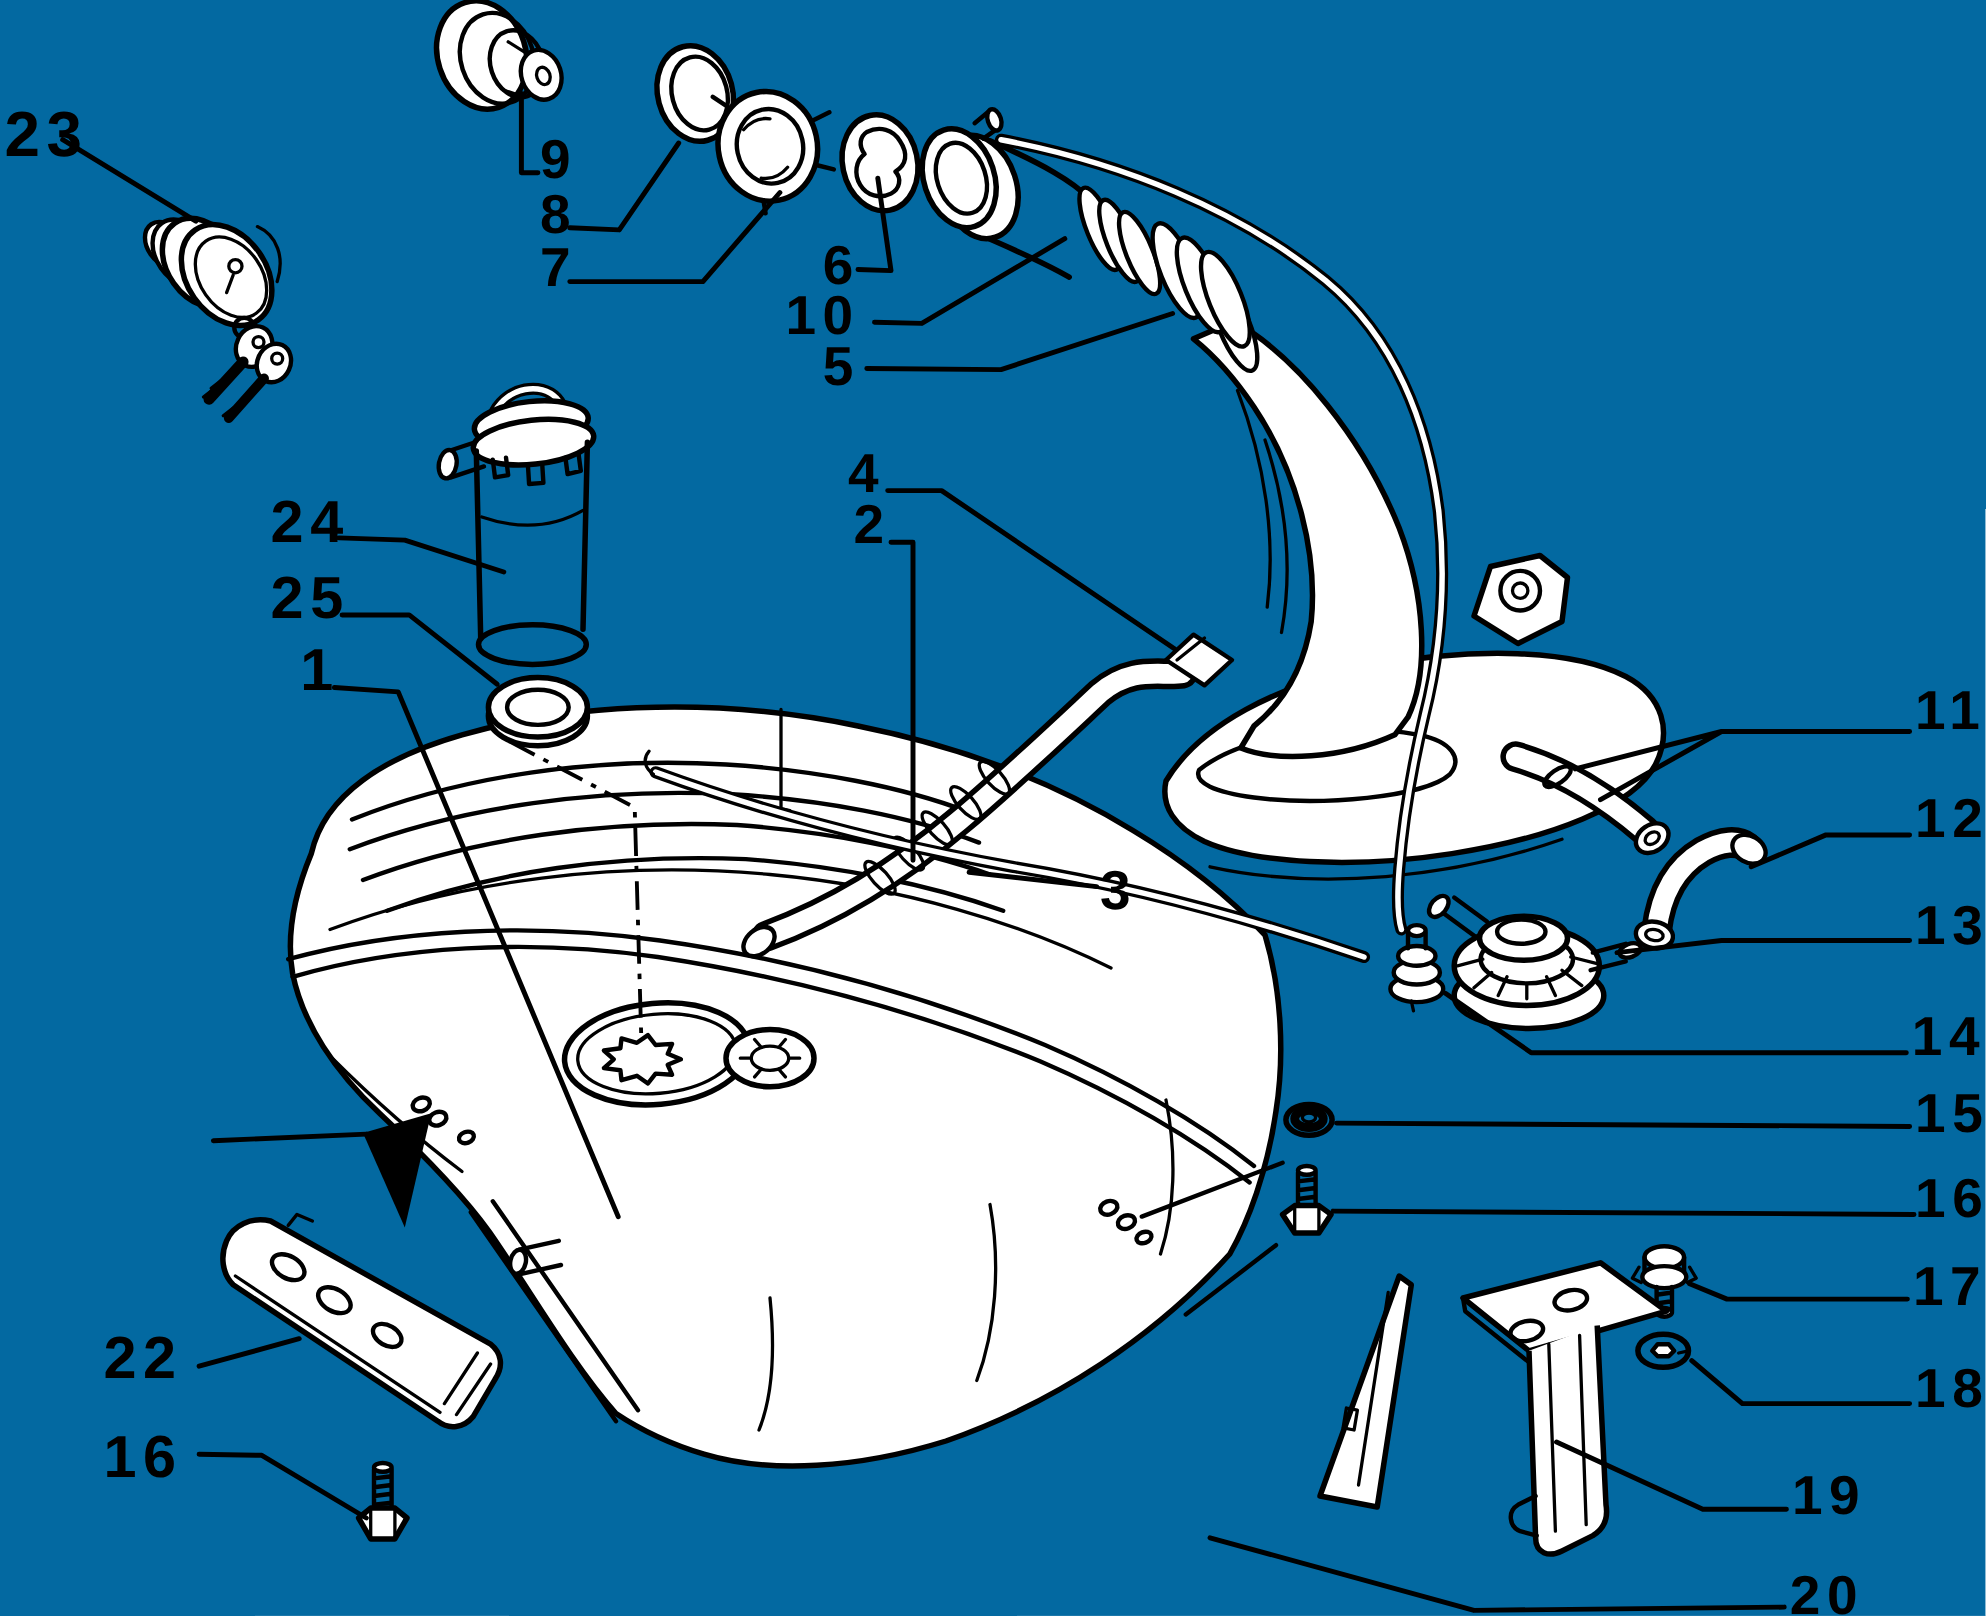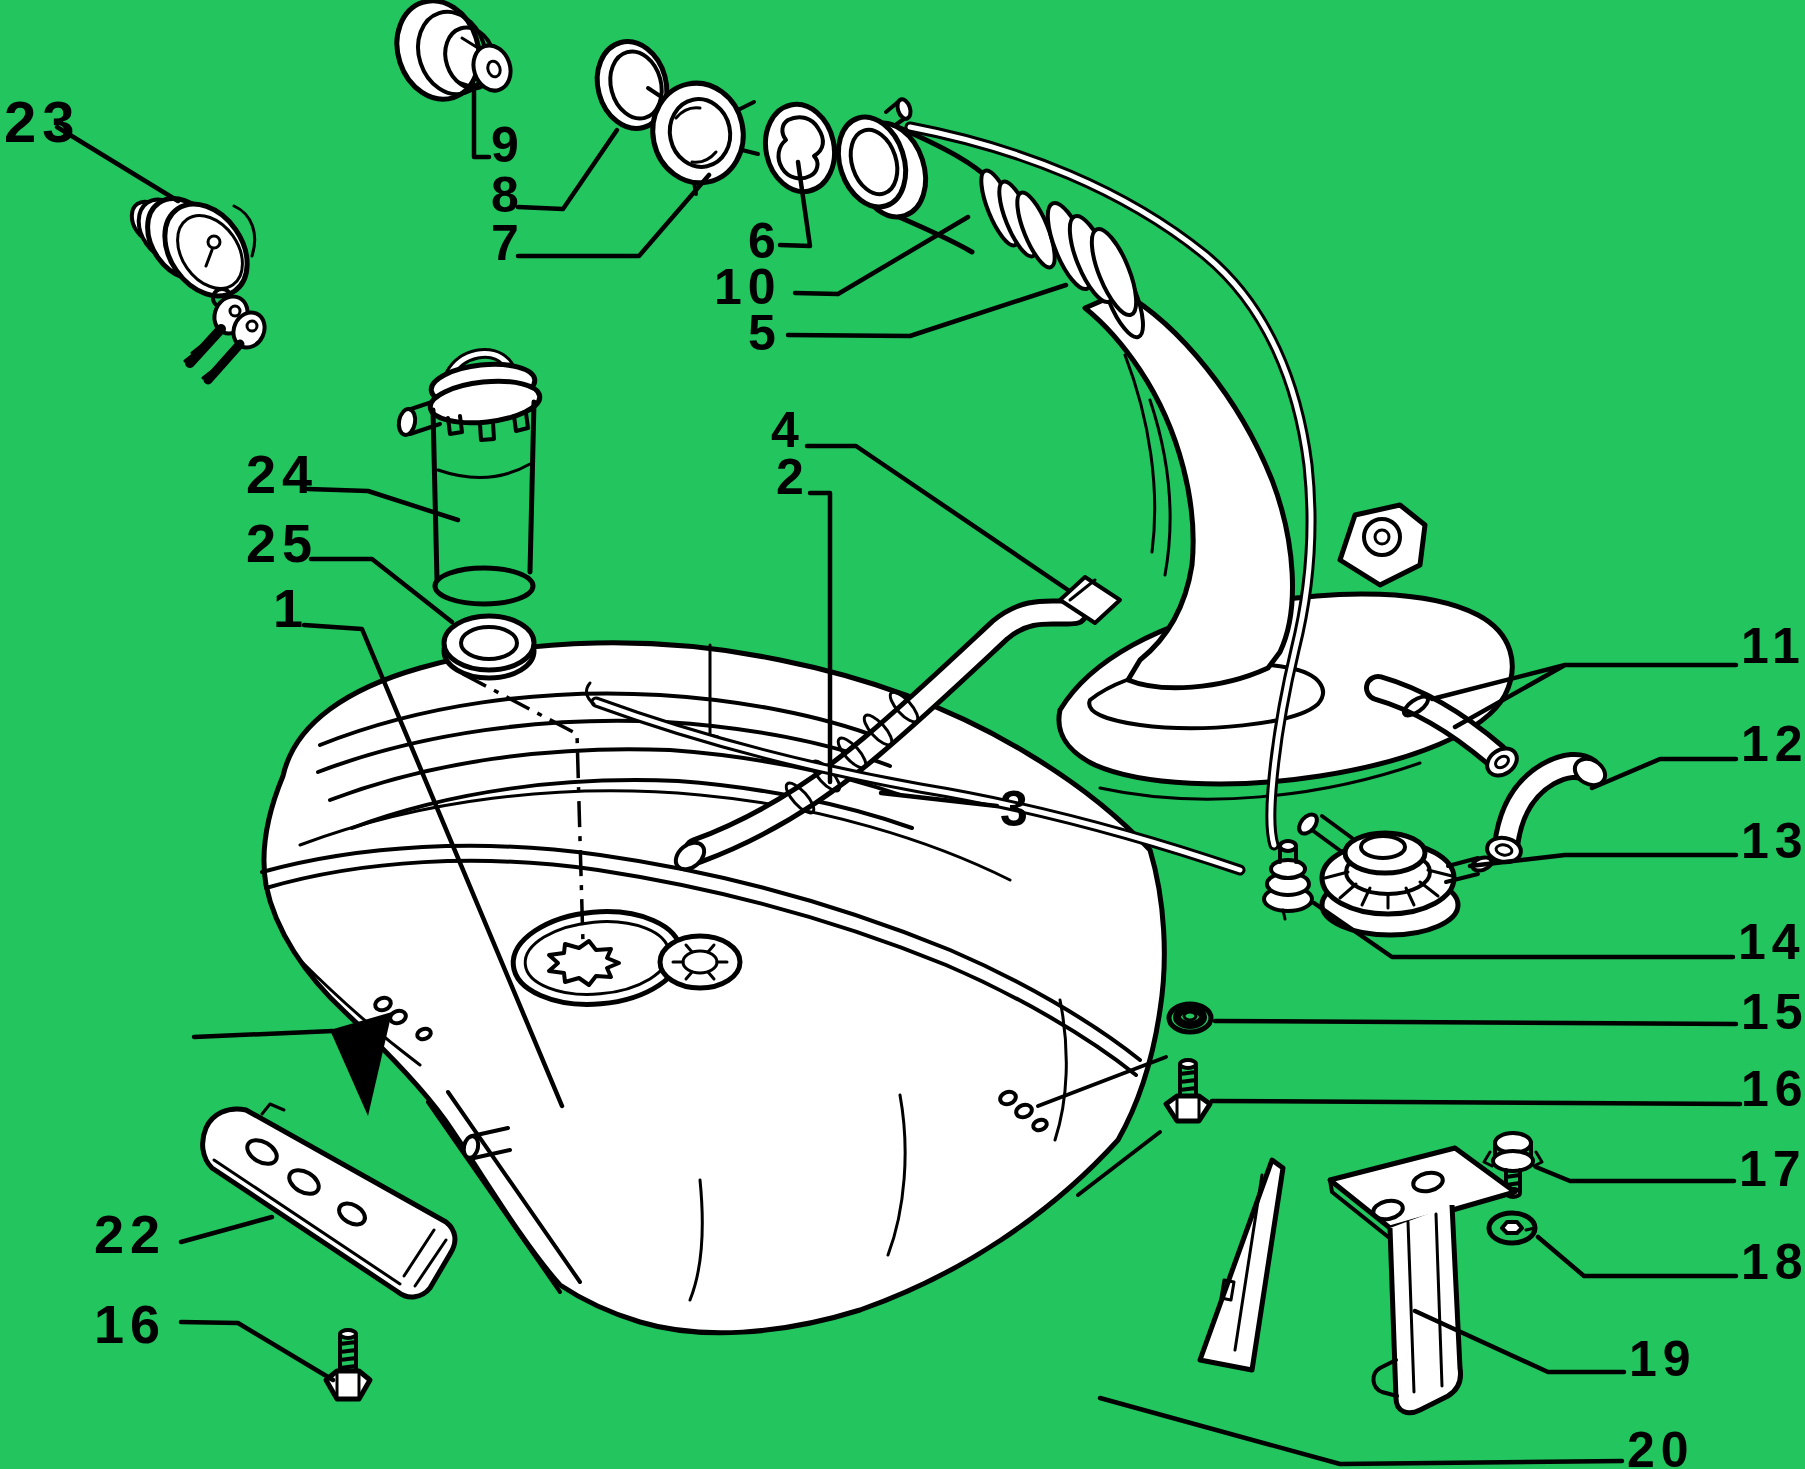--- a/index.html
+++ b/index.html
@@ -1,16 +1,16 @@
 <!DOCTYPE html>
 <html><head>
 <meta charset="utf-8">
 <style>
   html,body{margin:0;padding:0;background:#ffffff;}
-  .stage{position:relative;width:1805px;height:1469px;background:#22c55e;overflow:hidden;}
+  .stage{position:relative;width:1805px;height:1469px;background:#0369a1;overflow:hidden;}
   svg{display:block;}
   .ln{fill:none;stroke:#000;stroke-width:5;stroke-linecap:round;stroke-linejoin:round;}
   .ln3{fill:none;stroke:#000;stroke-width:3;stroke-linecap:round;stroke-linejoin:round;}
   .ln4{fill:none;stroke:#000;stroke-width:4;stroke-linecap:round;stroke-linejoin:round;}
   .wh{fill:#ffffff;stroke:#000;stroke-width:5;stroke-linejoin:round;}
   .wh4{fill:#ffffff;stroke:#000;stroke-width:4;stroke-linejoin:round;}
   .tubeO{fill:none;stroke:#000;stroke-width:11;stroke-linecap:round;}
   .tubeI{fill:none;stroke:#fff;stroke-width:5;stroke-linecap:round;}
   .hoseO{fill:none;stroke:#000;stroke-width:28;stroke-linecap:round;}
   .hoseI{fill:none;stroke:#fff;stroke-width:18;stroke-linecap:round;}

